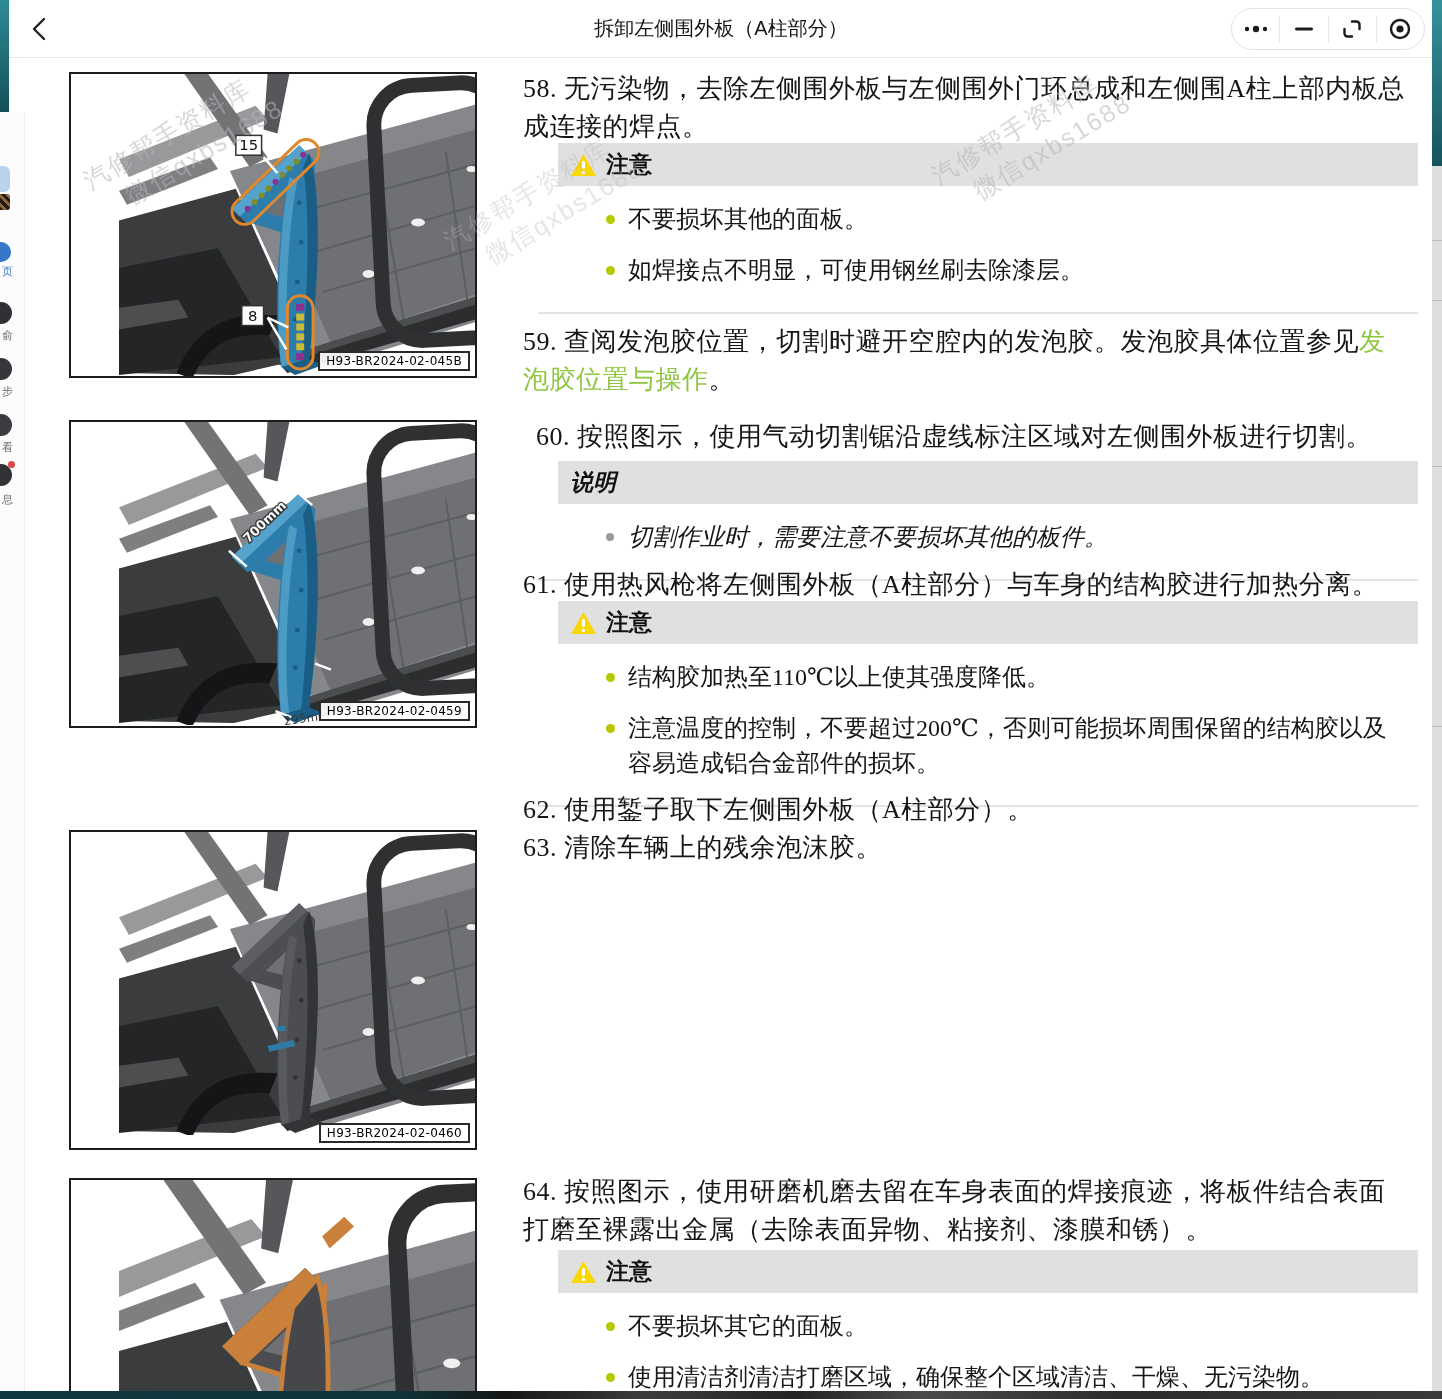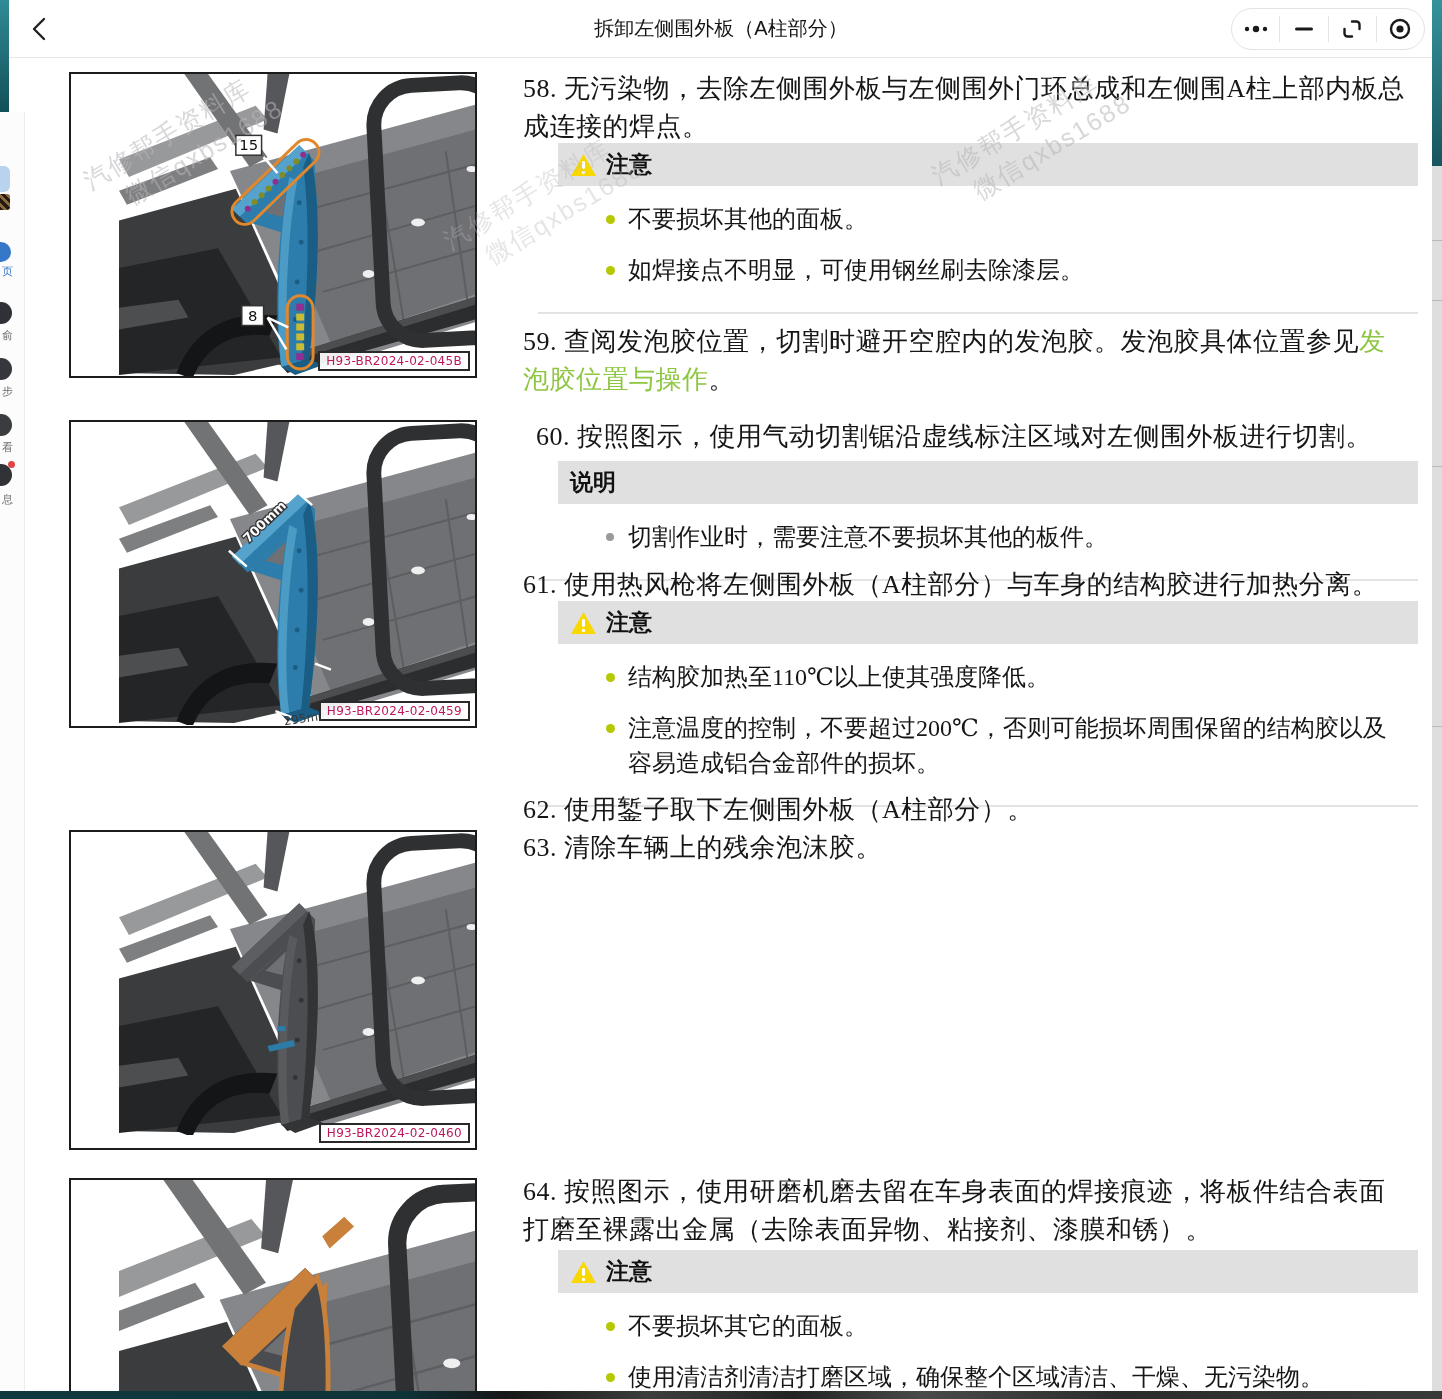--- a/index.html
+++ b/index.html
@@ -32,21 +32,21 @@
   .bg-apps{position:absolute;left:0;top:112px;width:24px;height:1279px;background:#fcfcfc;
            border-right:1px solid #ececec;overflow:hidden;z-index:20;}
   .bg-ic{position:absolute;border-radius:6px;}
   .bg-lb{position:absolute;font-size:11px;color:#6b6b6b;left:2px;}
 
   
   .fig{position:absolute;left:69px;width:408px;background:#fff;border:2px solid #1c1c1c;
        overflow:hidden;box-sizing:border-box;padding-left:48px;}
   .fig svg{display:block;}
   .figcode{position:absolute;right:5px;bottom:5px;border:2px solid #2a2a2a;background:rgba(255,255,255,.92);
-           font-size:12px;color:#be185d;padding:1px 6px;letter-spacing:.3px;
+           font-size:12px;color:#000000;padding:1px 6px;letter-spacing:.3px;
            font-family:"DejaVu Sans","Liberation Sans",sans-serif;margin-left:46px;}
 
   
   .step{position:absolute;left:523px;width:884px;font-family:"Liberation Serif","DejaVu Serif",serif;
         font-size:26px;line-height:38px;color:#161616;letter-spacing:.5px;}
   .link{color:#8dc63f;cursor:pointer;}
   .nbox{position:absolute;left:538px;width:880px;box-sizing:border-box;}
   .nbox-h{background:#e0e0e0;padding:6px 12px;display:flex;align-items:center;gap:9px;
           font-weight:700;font-size:23px;color:#111;margin-left:20px;}
   .nbox-b{background:#fff;border-bottom:2px solid #e3e3e3;padding:16px 8px 24px 0;}
@@ -380,21 +380,21 @@
       </ul>
     </div>
   </div>
 
   <div class="step" style="top:323px;">
     <span>59.</span> <span>查阅发泡胶位置，切割时避开空腔内的发泡胶。发泡胶具体位置参见</span><span class="link">发泡胶位置与操作</span><span>。</span>
   </div>
 
   <div class="step" style="top:418px;margin-left:13px;"><span>60.</span> <span>按照图示，使用气动切割锯沿虚线标注区域对左侧围外板进行切割。</span></div>
 
-  <div class="nbox gray-dot" style="top:461px;">
+  <div class="nbox gray-dot" style="top:461px;font-style:italic;">
     <div class="nbox-h">
       <span>说明</span>
     </div>
     <div class="nbox-b">
       <ul>
           <li>切割作业时，需要注意不要损坏其他的板件。</li>
         </ul>
     </div>
   </div>
 

